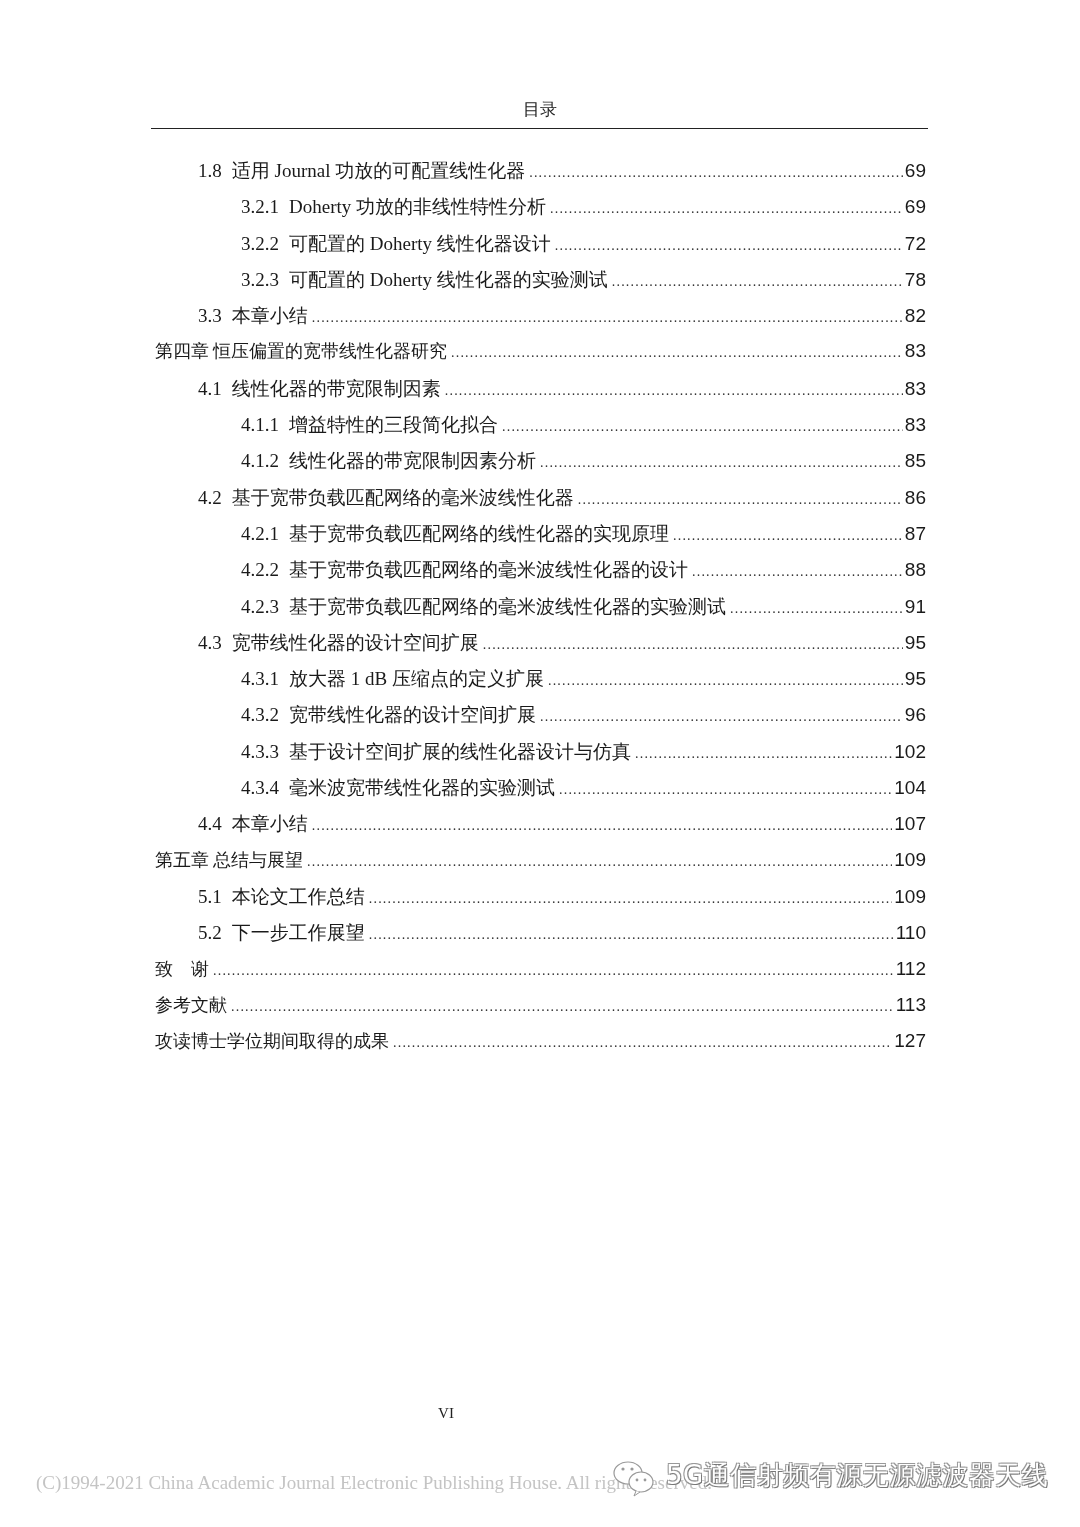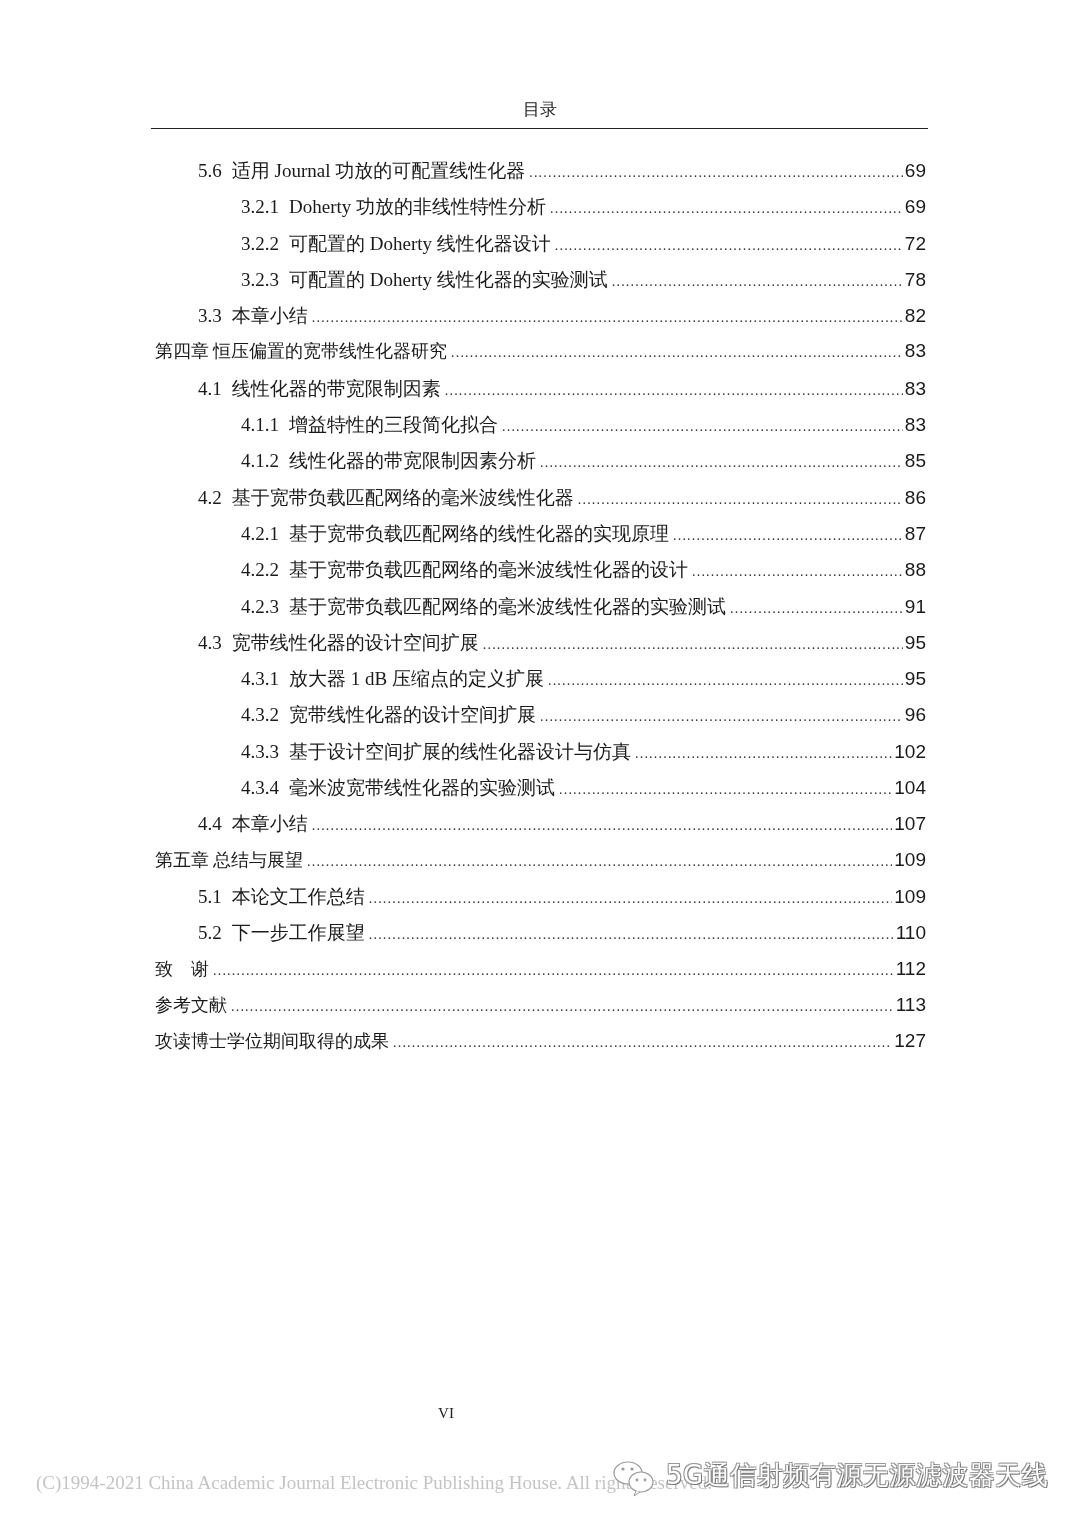--- a/index.html
+++ b/index.html
@@ -62,21 +62,21 @@
 </style>
 </head>
 <body>
 
 <div class="header-title">目录</div>
 <div class="header-rule"></div>
 
 <div class="toc" id="toc">
 
 <div class="toc-row l1">
-      <span class="toc-num">5.6</span>
+      <span class="toc-num">1.8</span>
       <span class="toc-label">适用 Journal 功放的可配置线性化器</span>
       <span class="toc-dots"></span>
       <span class="toc-page">69</span>
     </div>
     <div class="toc-row l2">
       <span class="toc-num">3.2.1</span>
       <span class="toc-label">Doherty 功放的非线性特性分析</span>
       <span class="toc-dots"></span>
       <span class="toc-page">69</span>
     </div>

